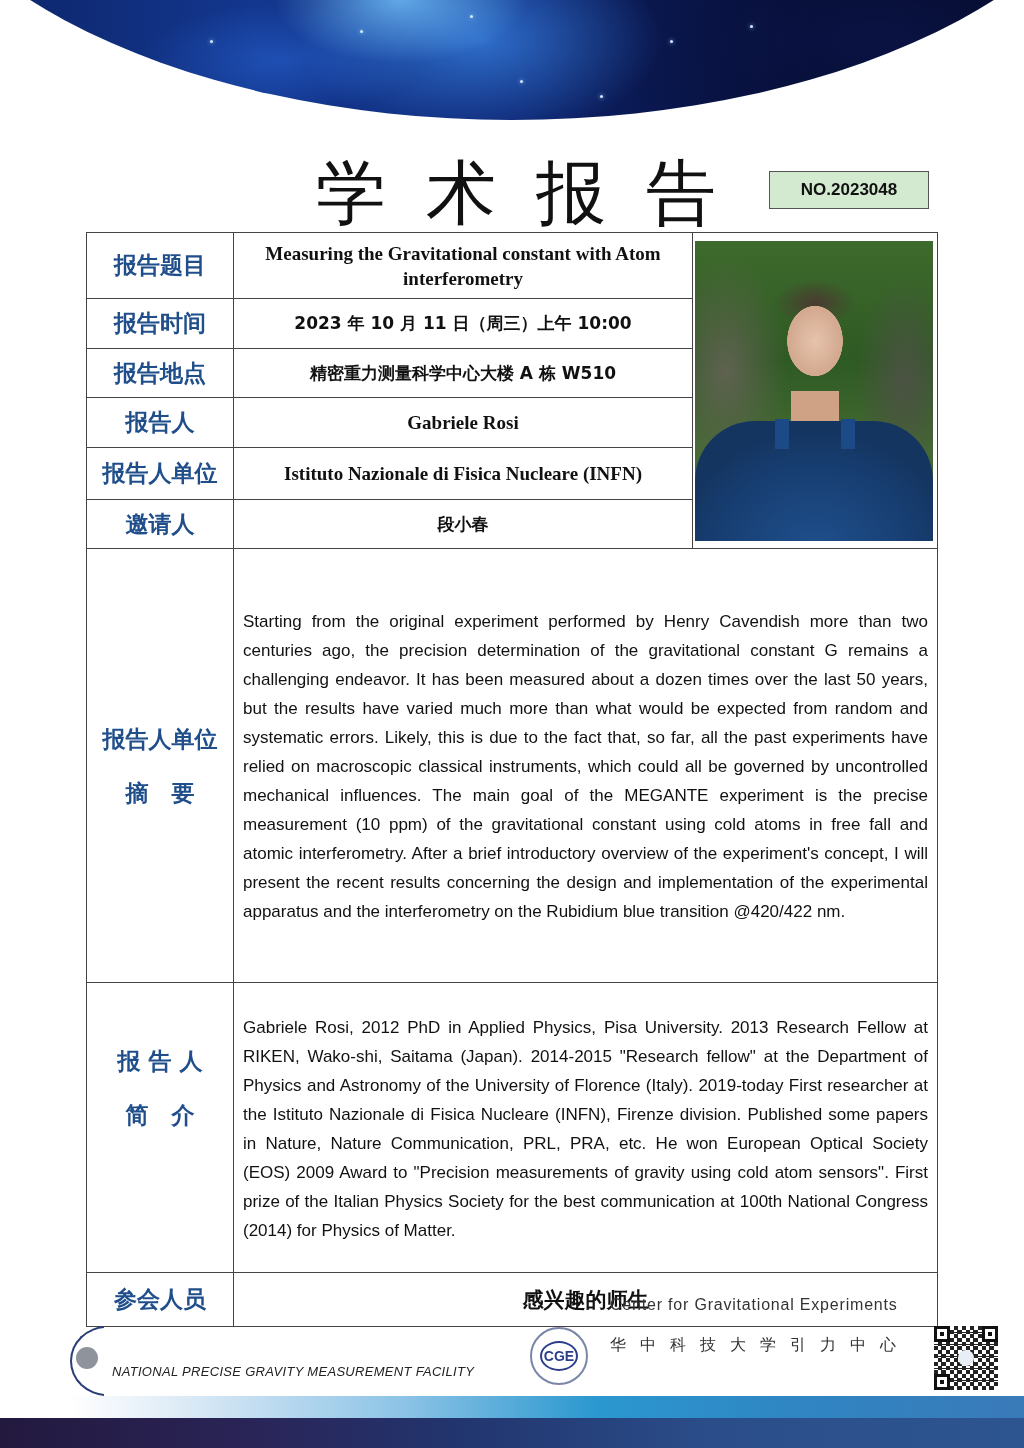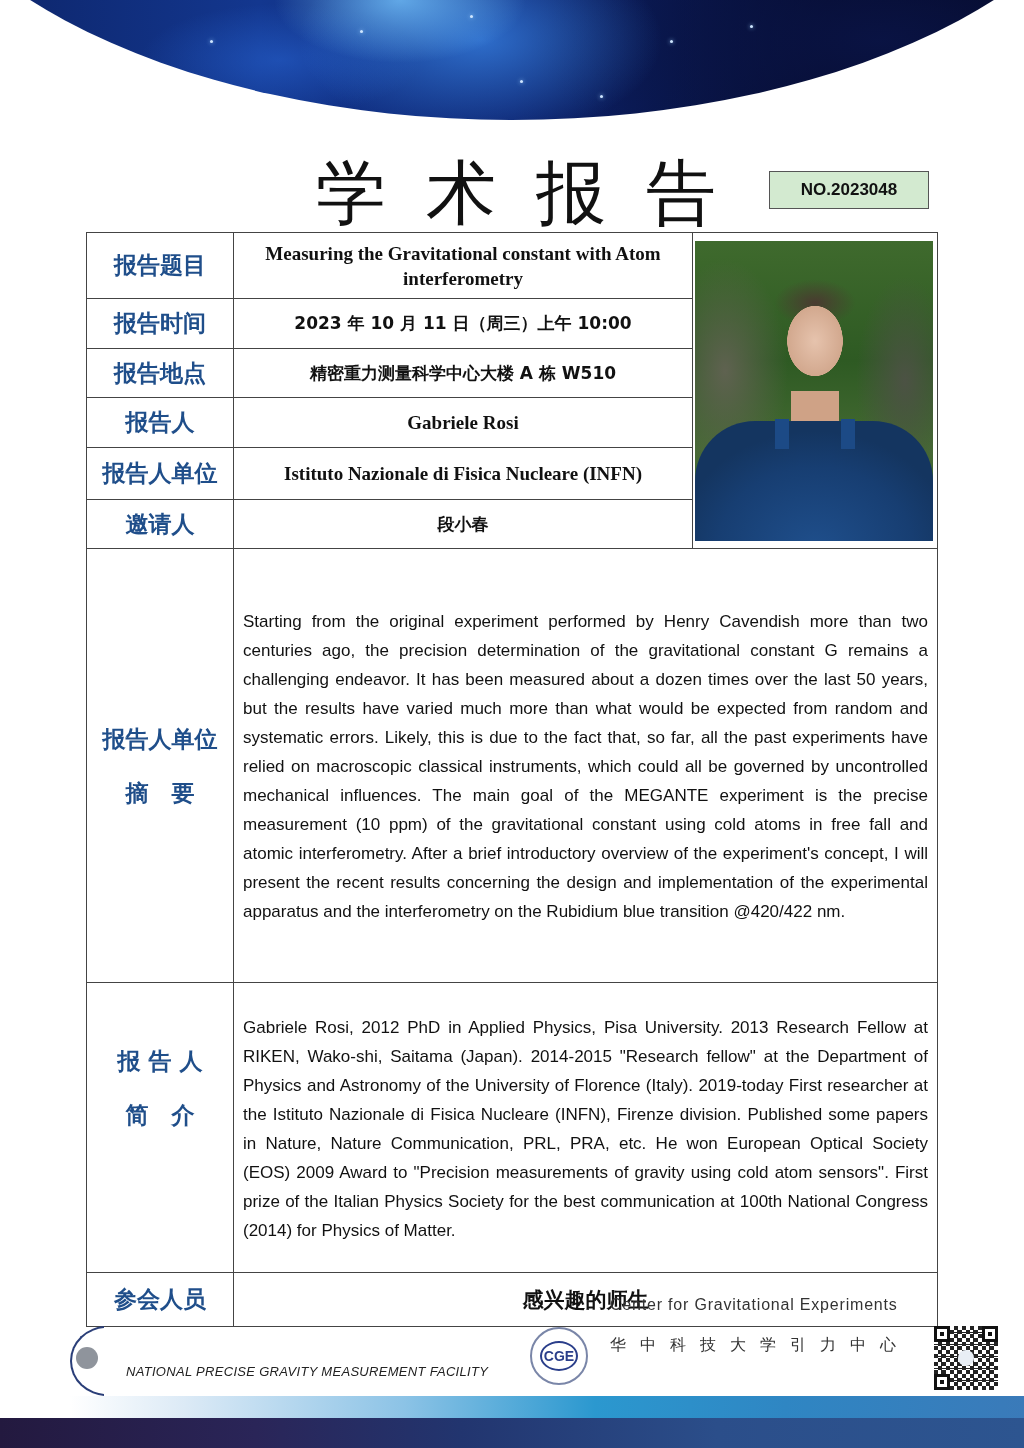--- a/index.html
+++ b/index.html
@@ -43,21 +43,21 @@
     border-left:14px solid #1c4a86; border-right:14px solid #1c4a86; box-sizing:border-box; }
   .para { text-align:justify; text-align-last:left; font-size:17px; line-height:29px; color:#111;
           padding:4px 9px 2px 9px !important; font-family:"Liberation Sans",sans-serif; }
   .lbl.tall div { line-height:54px; }
   .footer-logo1 { position:absolute; left:68px; top:1326px; width:460px; height:62px; }
   .arc { position:absolute; left:2px; top:0; width:70px; height:66px; border:2px solid #2a3e78; border-radius:50%;
          border-right-color:transparent; border-top-color:#2a3e78; clip-path:inset(0 40px 0 0); }
   .dot { position:absolute; left:8px; top:21px; width:22px; height:22px; border-radius:50%; background:#8f949c; }
   .f1-cn { position:absolute; left:58px; top:10px; font-size:17px; letter-spacing:7.5px; color:#222; font-weight:bold;
            font-family:"DejaVu Sans",sans-serif; }
-  .f1-en { position:absolute; left:58px; top:38px; font-size:13px; font-style:italic; color:#222; letter-spacing:0.3px; }
+  .f1-en { position:absolute; left:44px; top:38px; font-size:13px; font-style:italic; color:#222; letter-spacing:0.3px; }
   .cge-badge { position:absolute; left:530px; top:1327px; width:58px; height:58px; border-radius:50%;
                border:2px solid #7a86a8; box-sizing:border-box; display:flex; align-items:center; justify-content:center; }
   .cge-inner { width:34px; height:26px; border:2px solid #2a3e8a; border-radius:50%; display:flex;
                align-items:center; justify-content:center; font-weight:bold; font-size:14px; color:#2a3e8a; }
   .cge-cn { position:absolute; left:610px; top:1335px; font-size:16px; letter-spacing:14px; color:#333;
             font-family:"DejaVu Sans",sans-serif; }
   .cge-en { position:absolute; left:610px; top:1296px; font-size:16px; letter-spacing:0.8px; color:#333; }
   .qr { position:absolute; left:934px; top:1326px; width:64px; height:64px;
         background:
           linear-gradient(90deg, transparent 0 45%, #222 45% 52%, transparent 52%) 0 0/16px 16px,

